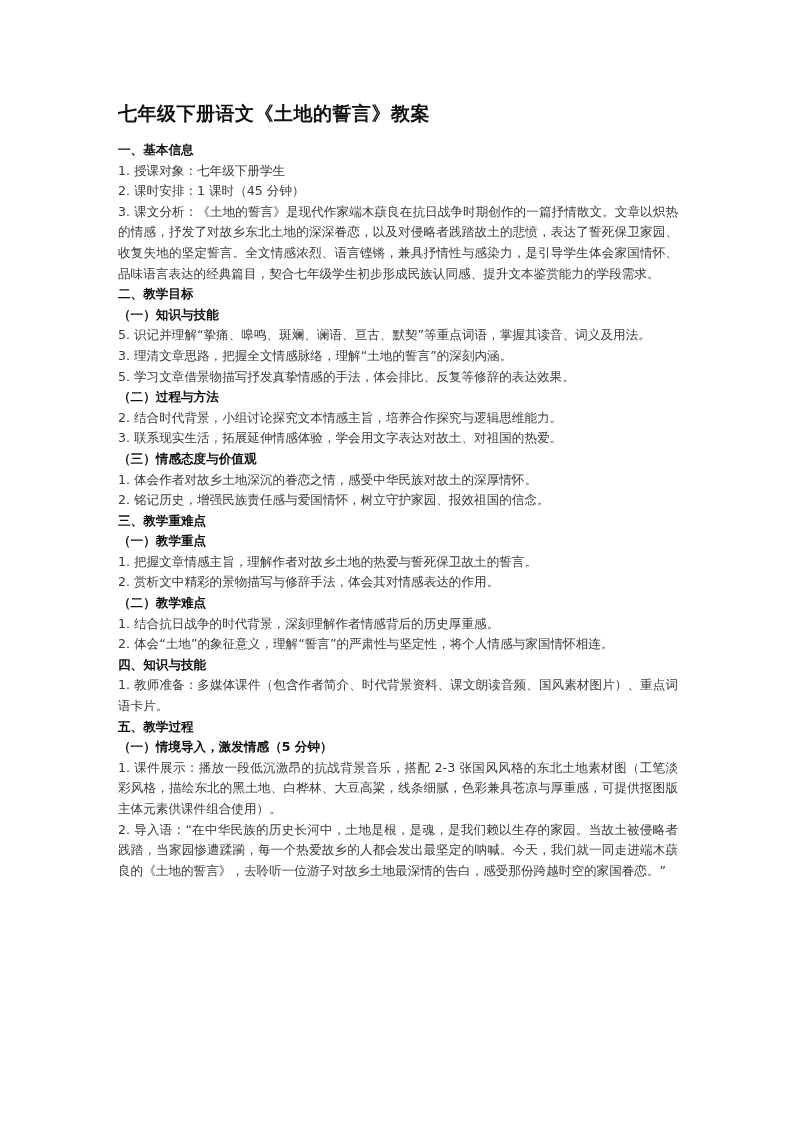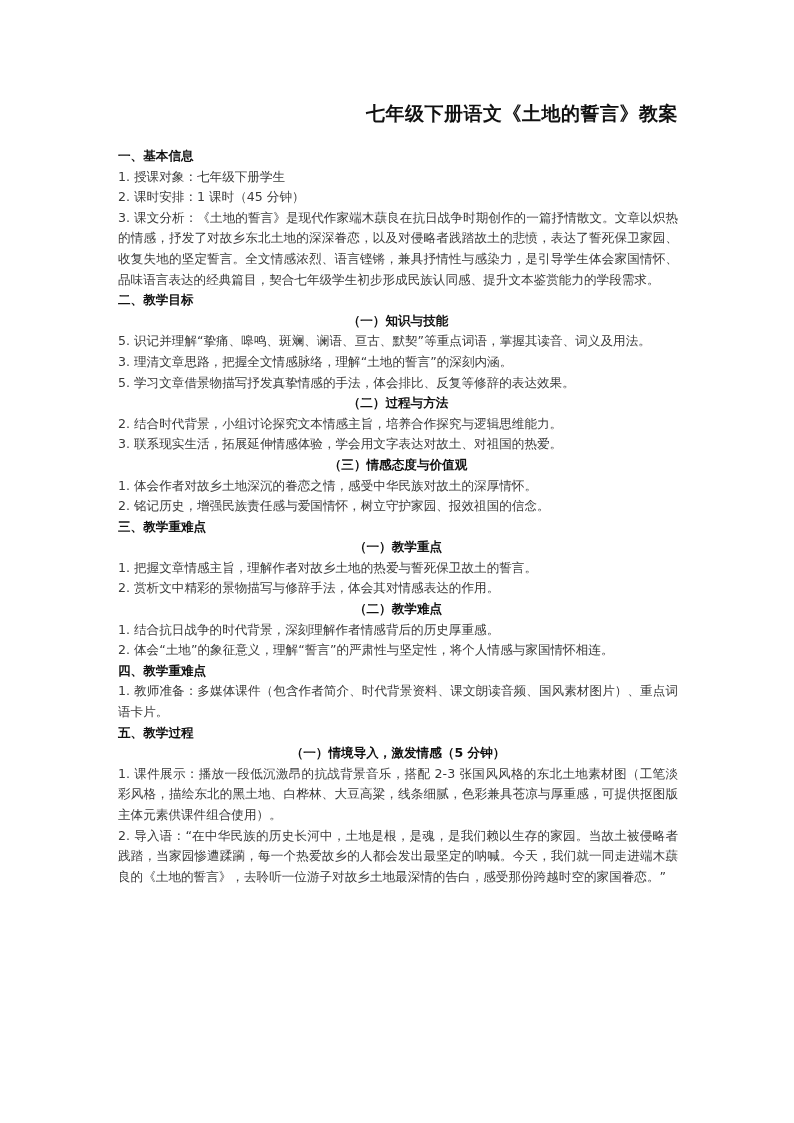--- a/index.html
+++ b/index.html
@@ -3,25 +3,25 @@
 <meta charset="utf-8">
 <style>
   html, body { margin: 0; padding: 0; background: #ffffff; }
   body { width: 794px; height: 1123px; position: relative; overflow: hidden; }
   .page {
     position: absolute; left: 118px; top: 98px; width: 560px;
     font-family: "DejaVu Sans", "Liberation Sans", sans-serif;
     color: #3a3a3a; font-size: 12.6px; line-height: 20.6px;
   }
   .title {
-    text-align: right; font-size: 19px; font-weight: bold; color: #111;
-    line-height: 30px; margin: 0 0 18px 0; letter-spacing: 0.5px;
+    text-align: left; font-size: 19px; font-weight: bold; color: #111;
+    line-height: 30px; margin: 0 0 12px 0; letter-spacing: 0.5px;
   }
   .h1 { font-weight: bold; color: #111; margin: 0; }
-  .h2 { font-weight: bold; color: #111; margin: 0; text-align: center; }
+  .h2 { font-weight: bold; color: #111; margin: 0; }
   .p { margin: 0; text-align: justify; }
 </style>
 </head>
 <body>
 
 <div class="page">
   <div class="title">七年级下册语文《土地的誓言》教案</div>
 
   <div class="h1">一、基本信息</div>
   <p class="p">1. 授课对象：七年级下册学生</p>
@@ -41,20 +41,20 @@
   <p class="p">2. 铭记历史，增强民族责任感与爱国情怀，树立守护家园、报效祖国的信念。</p>
 
   <div class="h1">三、教学重难点</div>
   <div class="h2">（一）教学重点</div>
   <p class="p">1. 把握文章情感主旨，理解作者对故乡土地的热爱与誓死保卫故土的誓言。</p>
   <p class="p">2. 赏析文中精彩的景物描写与修辞手法，体会其对情感表达的作用。</p>
   <div class="h2">（二）教学难点</div>
   <p class="p">1. 结合抗日战争的时代背景，深刻理解作者情感背后的历史厚重感。</p>
   <p class="p">2. 体会“土地”的象征意义，理解“誓言”的严肃性与坚定性，将个人情感与家国情怀相连。</p>
 
-  <div class="h1">四、教学重难点</div>
+  <div class="h1">四、知识与技能</div>
   <p class="p">1. 教师准备：多媒体课件（包含作者简介、时代背景资料、课文朗读音频、国风素材图片）、重点词语卡片。</p>
 
   <div class="h1">五、教学过程</div>
   <div class="h2">（一）情境导入，激发情感（5 分钟）</div>
   <p class="p">1. 课件展示：播放一段低沉激昂的抗战背景音乐，搭配 2-3 张国风风格的东北土地素材图（工笔淡彩风格，描绘东北的黑土地、白桦林、大豆高粱，线条细腻，色彩兼具苍凉与厚重感，可提供抠图版主体元素供课件组合使用）。</p>
   <p class="p">2. 导入语：“在中华民族的历史长河中，土地是根，是魂，是我们赖以生存的家园。当故土被侵略者践踏，当家园惨遭蹂躏，每一个热爱故乡的人都会发出最坚定的呐喊。今天，我们就一同走进端木蕻良的《土地的誓言》，去聆听一位游子对故乡土地最深情的告白，感受那份跨越时空的家国眷恋。”</p>
 </div>
 
 </body></html>

